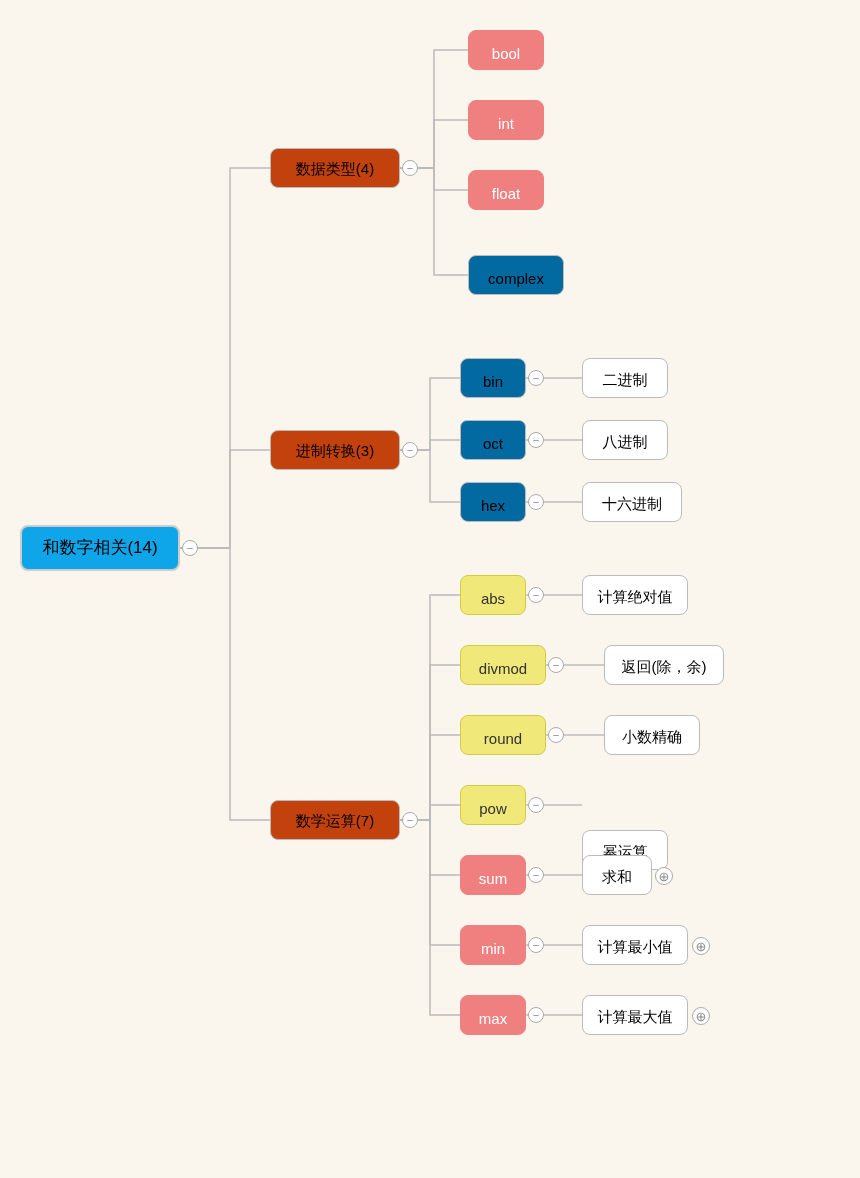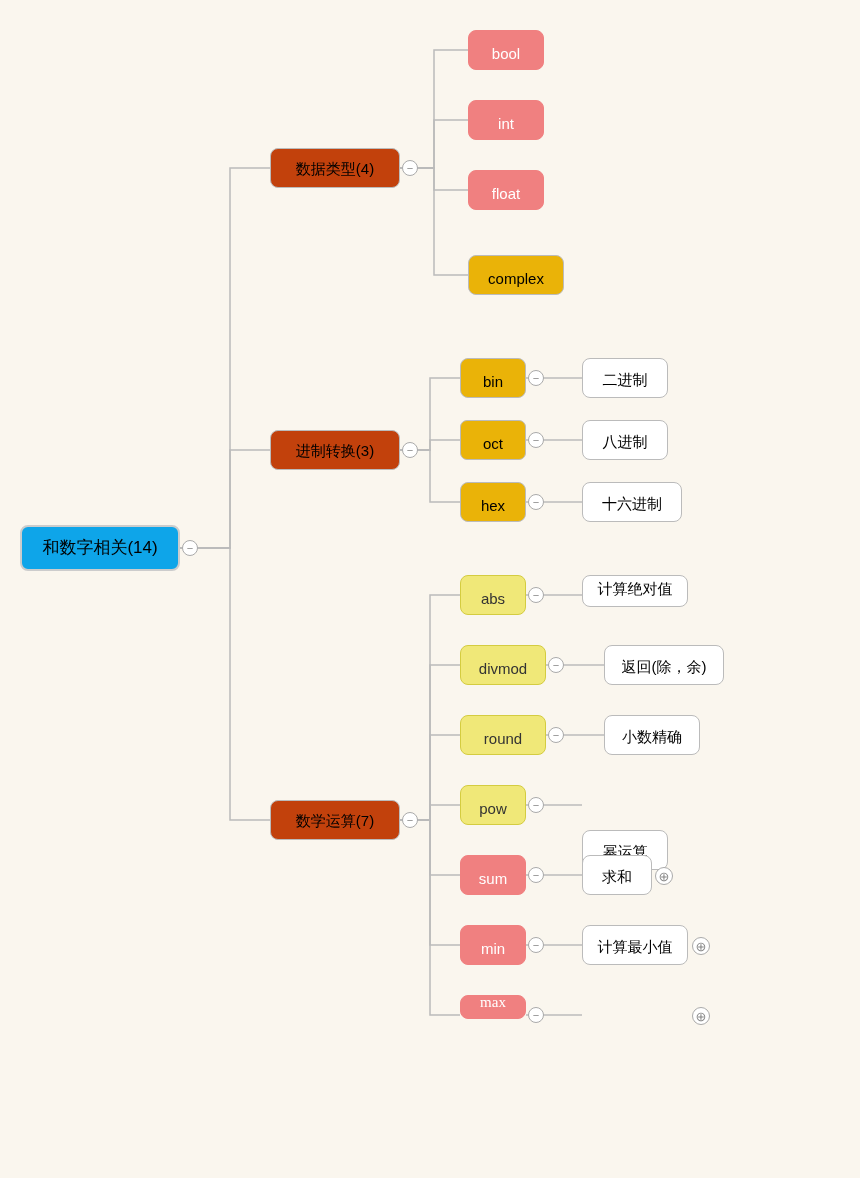--- a/index.html
+++ b/index.html
@@ -48,21 +48,21 @@
 
     .node-branch {
       border: 1.5px solid #bbb;
       background: #c2410c;
       padding: 8px 10px;
       font-size: 15px;
     }
 
     .node-leaf {
       border: 1.5px solid #bbb;
-      background: #eab308;
+      background: #0369a1;
       padding: 7px 14px;
       font-size: 15px;
     }
 
     .node-desc {
       border: 1.5px solid #bbb;
       background: #fff;
       padding: 7px 28px;
       font-size: 15px;
     }
@@ -221,21 +221,21 @@
 
   <div class="node node-branch" style="left:270px; top:800px; width:130px; height:40px;">
     <span>数学运算(7)</span>
   </div>
   <div class="collapse-dot" style="left:402px; top:812px;">−</div>
 
   <div class="node node-leaf node-yellow" style="left:460px; top:575px; width:66px; height:40px;">
     <span>abs</span>
   </div>
   <div class="collapse-dot" style="left:528px; top:587px;">−</div>
-  <div class="node node-desc" style="left:582px; top:575px; width:106px; height:32px;">
+  <div class="node node-desc" style="left:582px; top:575px; width:106px; height:40px;">
     <span>计算绝对值</span>
   </div>
 
   <div class="node node-leaf node-yellow" style="left:460px; top:645px; width:86px; height:40px;">
     <span>divmod</span>
   </div>
   <div class="collapse-dot" style="left:548px; top:657px;">−</div>
   <div class="node node-desc" style="left:604px; top:645px; width:120px; height:40px;">
     <span>返回(除，余)</span>
   </div>
@@ -267,19 +267,22 @@
 
   <div class="node node-leaf node-red" style="left:460px; top:925px; width:66px; height:40px;">
     <span>min</span>
   </div>
   <div class="collapse-dot" style="left:528px; top:937px;">−</div>
   <div class="node node-desc" style="left:582px; top:925px; width:106px; height:40px;">
     <span>计算最小值</span>
   </div>
   <div class="add-btn" style="left:692px; top:937px;">⊕</div>
 
-  <div class="node node-leaf node-red" style="left:460px; top:995px; width:66px; height:24px;font-family:Liberation Serif, serif;">
+  <div class="node node-leaf node-red" style="left:460px; top:995px; width:66px; height:40px;">
     <span>max</span>
   </div>
   <div class="collapse-dot" style="left:528px; top:1007px;">−</div>
+  <div class="node node-desc" style="left:582px; top:995px; width:106px; height:40px;">
+    <span>计算最大值</span>
+  </div>
   <div class="add-btn" style="left:692px; top:1007px;">⊕</div>
 
 </div>
 
 </body></html>

